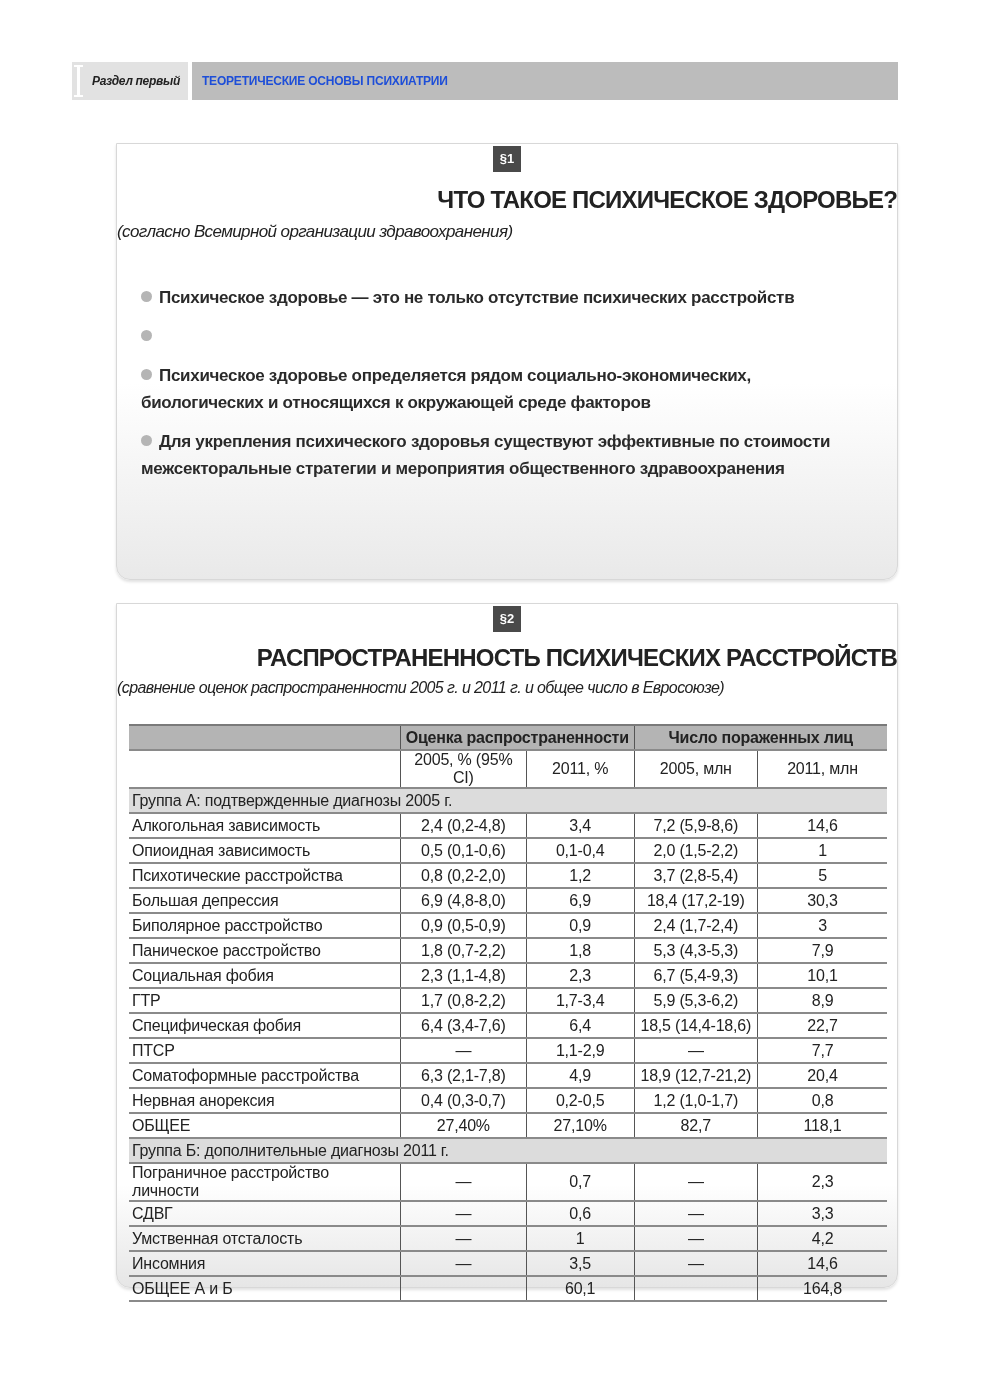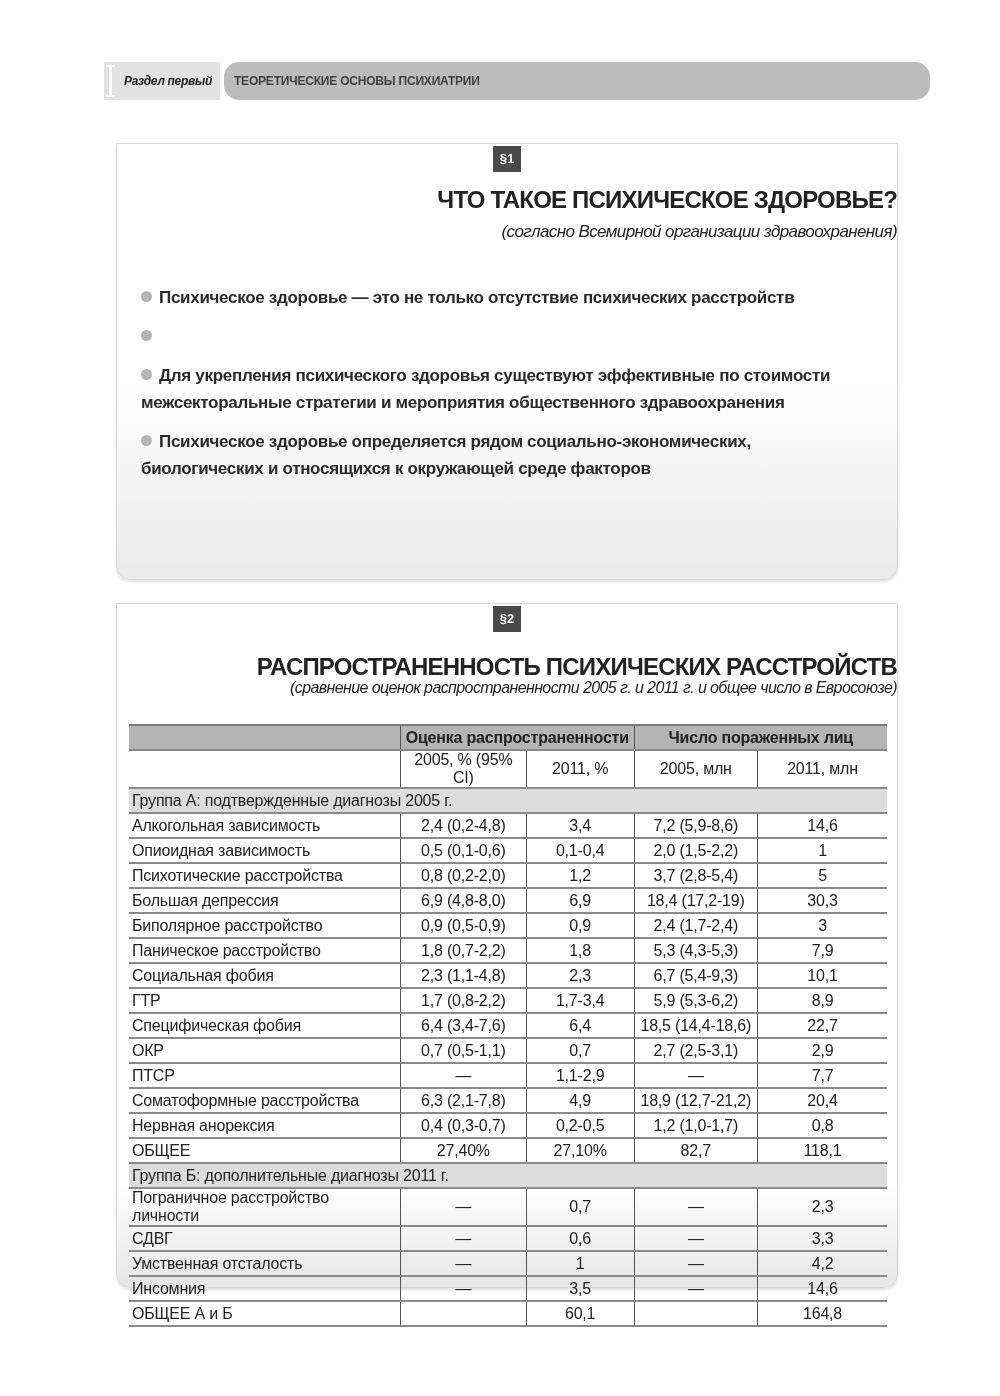--- a/index.html
+++ b/index.html
@@ -5,39 +5,38 @@
   html, body { margin: 0; padding: 0; }
   body {
     width: 1000px; height: 1396px; background: #ffffff; position: relative;
     font-family: "Liberation Sans", "DejaVu Sans", sans-serif; color: #222;
     overflow: hidden;
   }
   
   .header {
     position: absolute; left: 72px; top: 62px; width: 826px; height: 38px;
     display: flex;
-    margin-left: 32px;
   }
   .header .bracket {
     width: 14px; height: 38px; background: #e2e2e2; position: relative;
   }
   .header .bracket::before {
     content: ""; position: absolute; left: 5px; top: 4px; width: 3px; height: 30px; background: #fff;
   }
   .header .bracket::after {
     content: ""; position: absolute; left: 2px; top: 3px; width: 9px; height: 32px;
     border-top: 2px solid #fff; border-bottom: 2px solid #fff; box-sizing: border-box;
   }
   .header .section {
     background: #e2e2e2; height: 38px; padding: 0 8px 0 6px; display: flex; align-items: center;
     font-style: italic; font-weight: bold; font-size: 12px; color: #222; letter-spacing: -0.3px;
   }
   .header .chapter {
     flex: 1; background: #bcbcbc; height: 38px; display: flex; align-items: center; padding-left: 10px;
-    font-size: 12px; font-weight: bold; color: #404040; letter-spacing: -0.2px; margin-left: 4px; border-radius: 15px;
+    font-size: 12px; font-weight: bold; color: #1d4ed8; letter-spacing: -0.2px; margin-left: 4px;
   }
 
   
   .panel {
     position: absolute; left: 116px; width: 782px;
     border: 1px solid #d8d8d8; border-radius: 0 0 14px 14px;
     background: linear-gradient(to bottom, #ffffff 0%, #ffffff 55%, #e9e9e9 100%);
     box-shadow: 0 2px 3px rgba(0,0,0,0.12);
     box-sizing: border-box;
   }
@@ -46,26 +45,26 @@
   .badge {
     position: absolute; left: 50%; transform: translateX(-50%); top: 2px;
     background: #4a4a4a; color: #fff; font-weight: bold; font-size: 13px;
     width: 28px; height: 26px; line-height: 26px; text-align: center;
   }
   .ptitle {
     position: absolute; left: 0; right: 0; text-align: right;
     font-weight: bold; font-size: 24px; color: #222; letter-spacing: -0.8px;
   }
   .psub {
-    position: absolute; left: 0; right: 0; text-align: right;
+    position: absolute; left: 0; right: 0; text-align: left;
     font-style: italic; font-size: 17px; color: #222; letter-spacing: -0.6px;
   }
   .panel1 .ptitle { top: 42px; }
   .panel1 .psub { top: 78px; }
-  .panel2 .ptitle { top: 40px; margin-top: 9px; }
+  .panel2 .ptitle { top: 40px; }
   .panel2 .psub { top: 75px; font-size: 16px; }
 
   .bullets { position: absolute; left: 24px; right: 20px; top: 140px; }
   .bullet {
     font-weight: bold; font-size: 17px; line-height: 27px; color: #2a2a2a; margin-bottom: 12px;
     letter-spacing: -0.3px;
   }
   .bullet .dot {
     display: inline-block; width: 11px; height: 11px; border-radius: 50%; background: #b5b5b5;
     margin-right: 7px; vertical-align: 1px;
@@ -100,22 +99,22 @@
   <div class="chapter">ТЕОРЕТИЧЕСКИЕ ОСНОВЫ ПСИХИАТРИИ</div>
 </div>
 
 <div class="panel panel1">
   <div class="badge">§1</div>
   <div class="ptitle">ЧТО ТАКОЕ ПСИХИЧЕСКОЕ ЗДОРОВЬЕ?</div>
   <div class="psub">(согласно Всемирной организации здравоохранения)</div>
   <div class="bullets">
     <div class="bullet"><span class="dot"></span><span>Психическое здоровье — это не только отсутствие психических расстройств</span></div>
     <div class="bullet"><span class="dot"></span></div>
+    <div class="bullet"><span class="dot"></span><span>Психическое здоровье определяется рядом социально-экономических, биологических и относящихся к окружающей среде факторов</span></div>
     <div class="bullet"><span class="dot"></span><span>Для укрепления психического здоровья существуют эффективные по стоимости межсекторальные стратегии и мероприятия общественного здравоохранения</span></div>
-    <div class="bullet"><span class="dot"></span><span>Психическое здоровье определяется рядом социально-экономических, биологических и относящихся к окружающей среде факторов</span></div>
   </div>
 </div>
 
 <div class="panel panel2">
   <div class="badge">§2</div>
   <div class="ptitle">РАСПРОСТРАНЕННОСТЬ ПСИХИЧЕСКИХ РАССТРОЙСТВ</div>
   <div class="psub">(сравнение оценок распространенности 2005 г. и 2011 г. и общее число в Евросоюзе)</div>
   <table class="prev">
     <colgroup>
         <col class="c1">
@@ -199,27 +198,20 @@
           <td>8,9</td>
         </tr>
         <tr>
           <td class="lbl">Специфическая фобия</td>
           <td>6,4 (3,4-7,6)</td>
           <td>6,4</td>
           <td>18,5 (14,4-18,6)</td>
           <td>22,7</td>
         </tr>
         <tr>
-          <td class="lbl">ОКР</td>
-          <td>0,7 (0,5-1,1)</td>
-          <td>0,7</td>
-          <td>2,7 (2,5-3,1)</td>
-          <td>2,9</td>
-        </tr>
-        <tr>
           <td class="lbl">ПТСР</td>
           <td>—</td>
           <td>1,1-2,9</td>
           <td>—</td>
           <td>7,7</td>
         </tr>
         <tr>
           <td class="lbl">Соматоформные расстройства</td>
           <td>6,3 (2,1-7,8)</td>
           <td>4,9</td>

